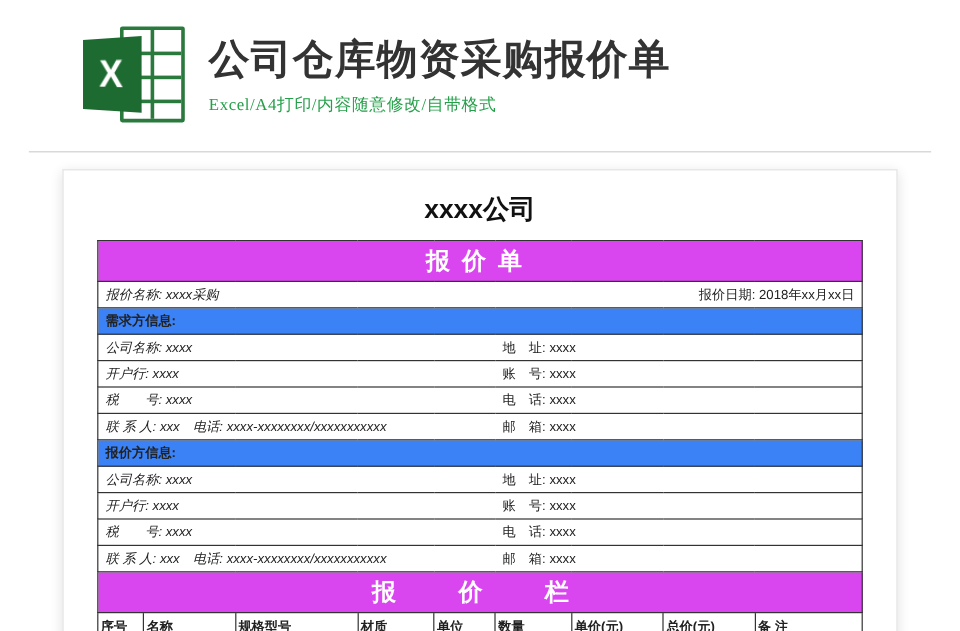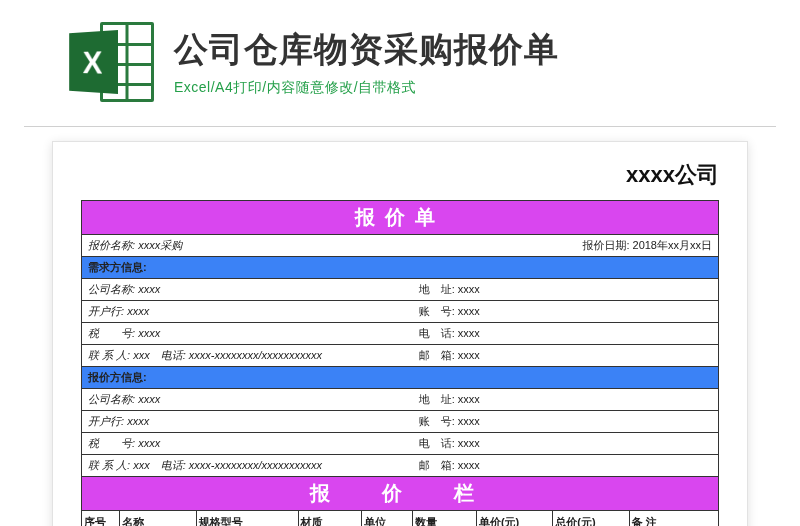--- a/index.html
+++ b/index.html
@@ -65,20 +65,21 @@
       display: flex;
       align-items: center;
       justify-content: center;
       color: #fff;
       font-size: 34px;
       font-weight: bold;
       font-family: Arial, sans-serif;
     }
     .title-block {
       flex: 1;
+      font-family: Liberation Serif, serif;
     }
     .main-title {
       font-size: 34px;
       font-weight: bold;
       color: #333;
       letter-spacing: 1px;
       margin-bottom: 6px;
     }
     .sub-title {
       font-size: 14px;
@@ -93,21 +94,21 @@
     .doc-wrapper {
       padding: 14px 52px 0 52px;
     }
     .doc {
       background: #fff;
       border: 1px solid #e2e2e2;
       box-shadow: 0 2px 10px rgba(0,0,0,0.12);
       padding: 18px 28px;
     }
     .doc-title {
-      text-align: right;
+      text-align: center;
       font-size: 22px;
       font-weight: bold;
       color: #111;
       margin-bottom: 10px;
     }
     .tbl {
       width: 100%;
       border-collapse: collapse;
       font-size: 11px;
       color: #222;

